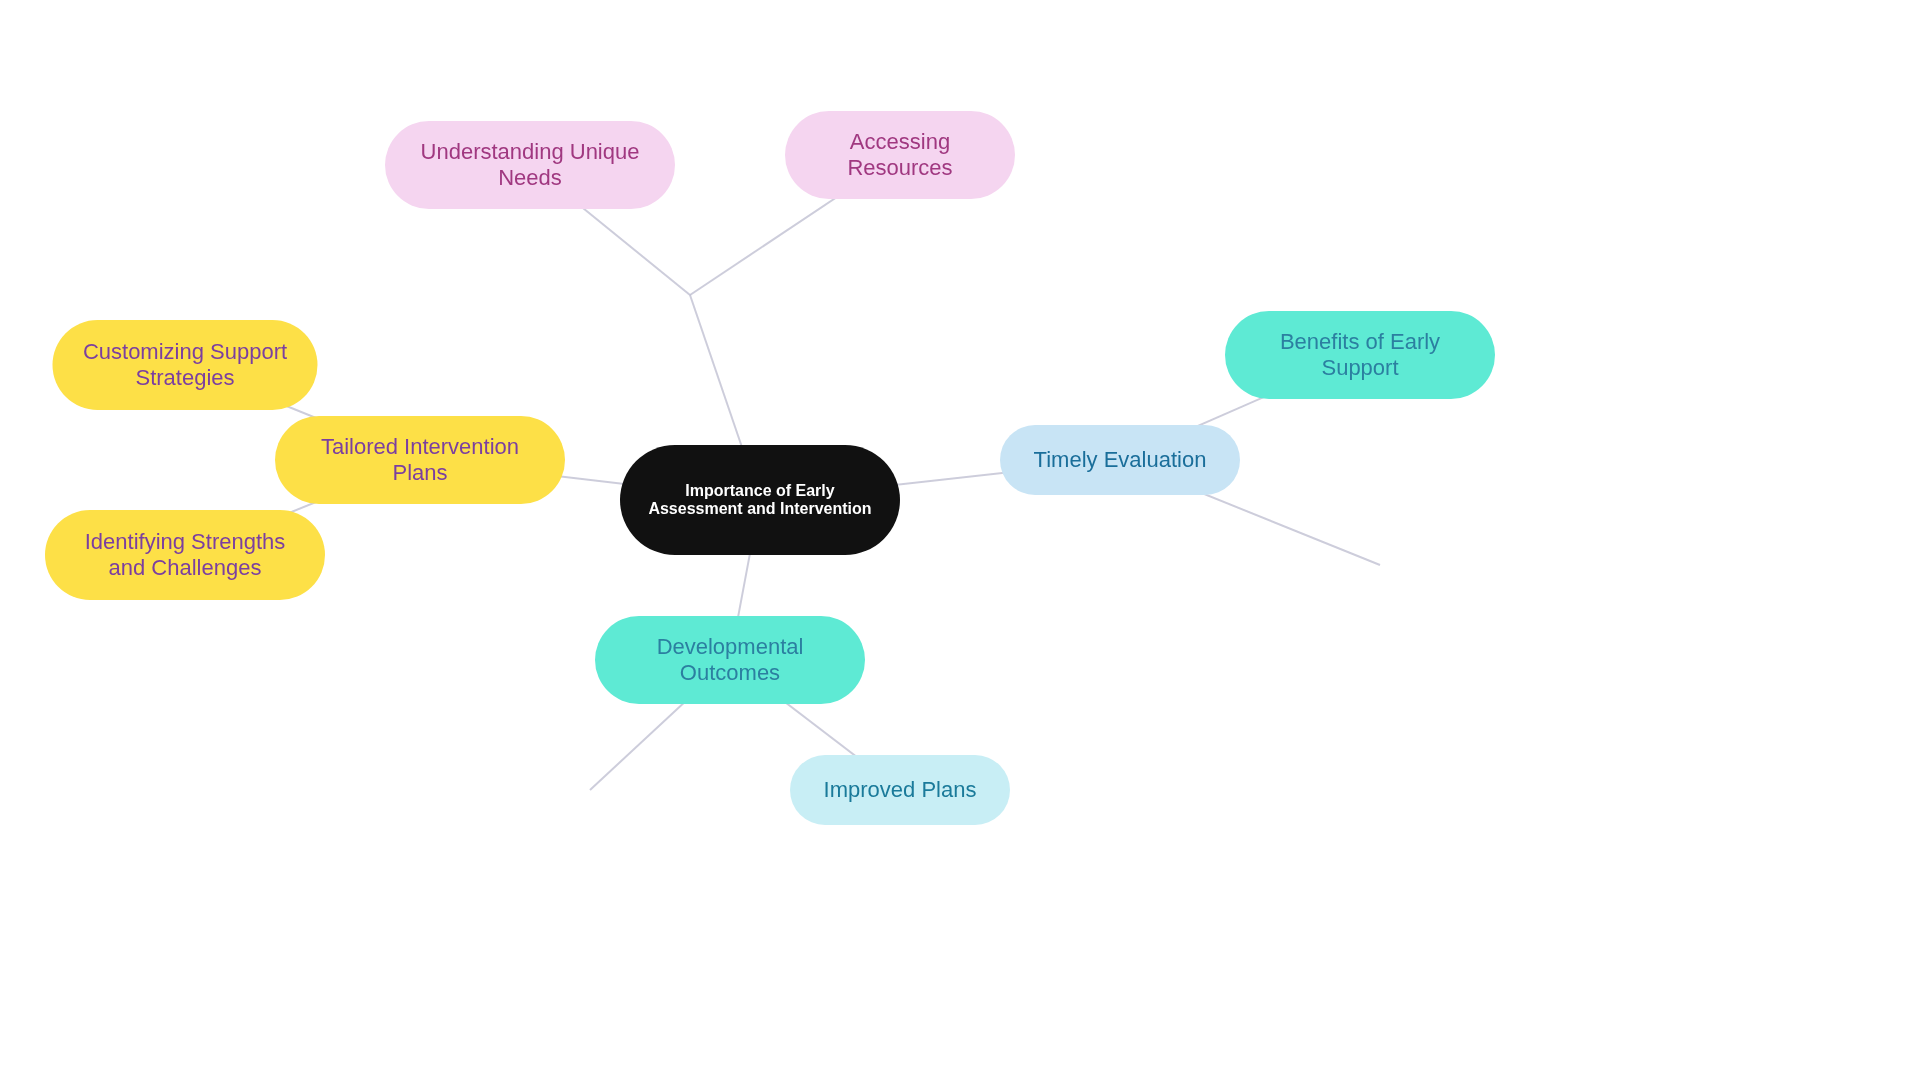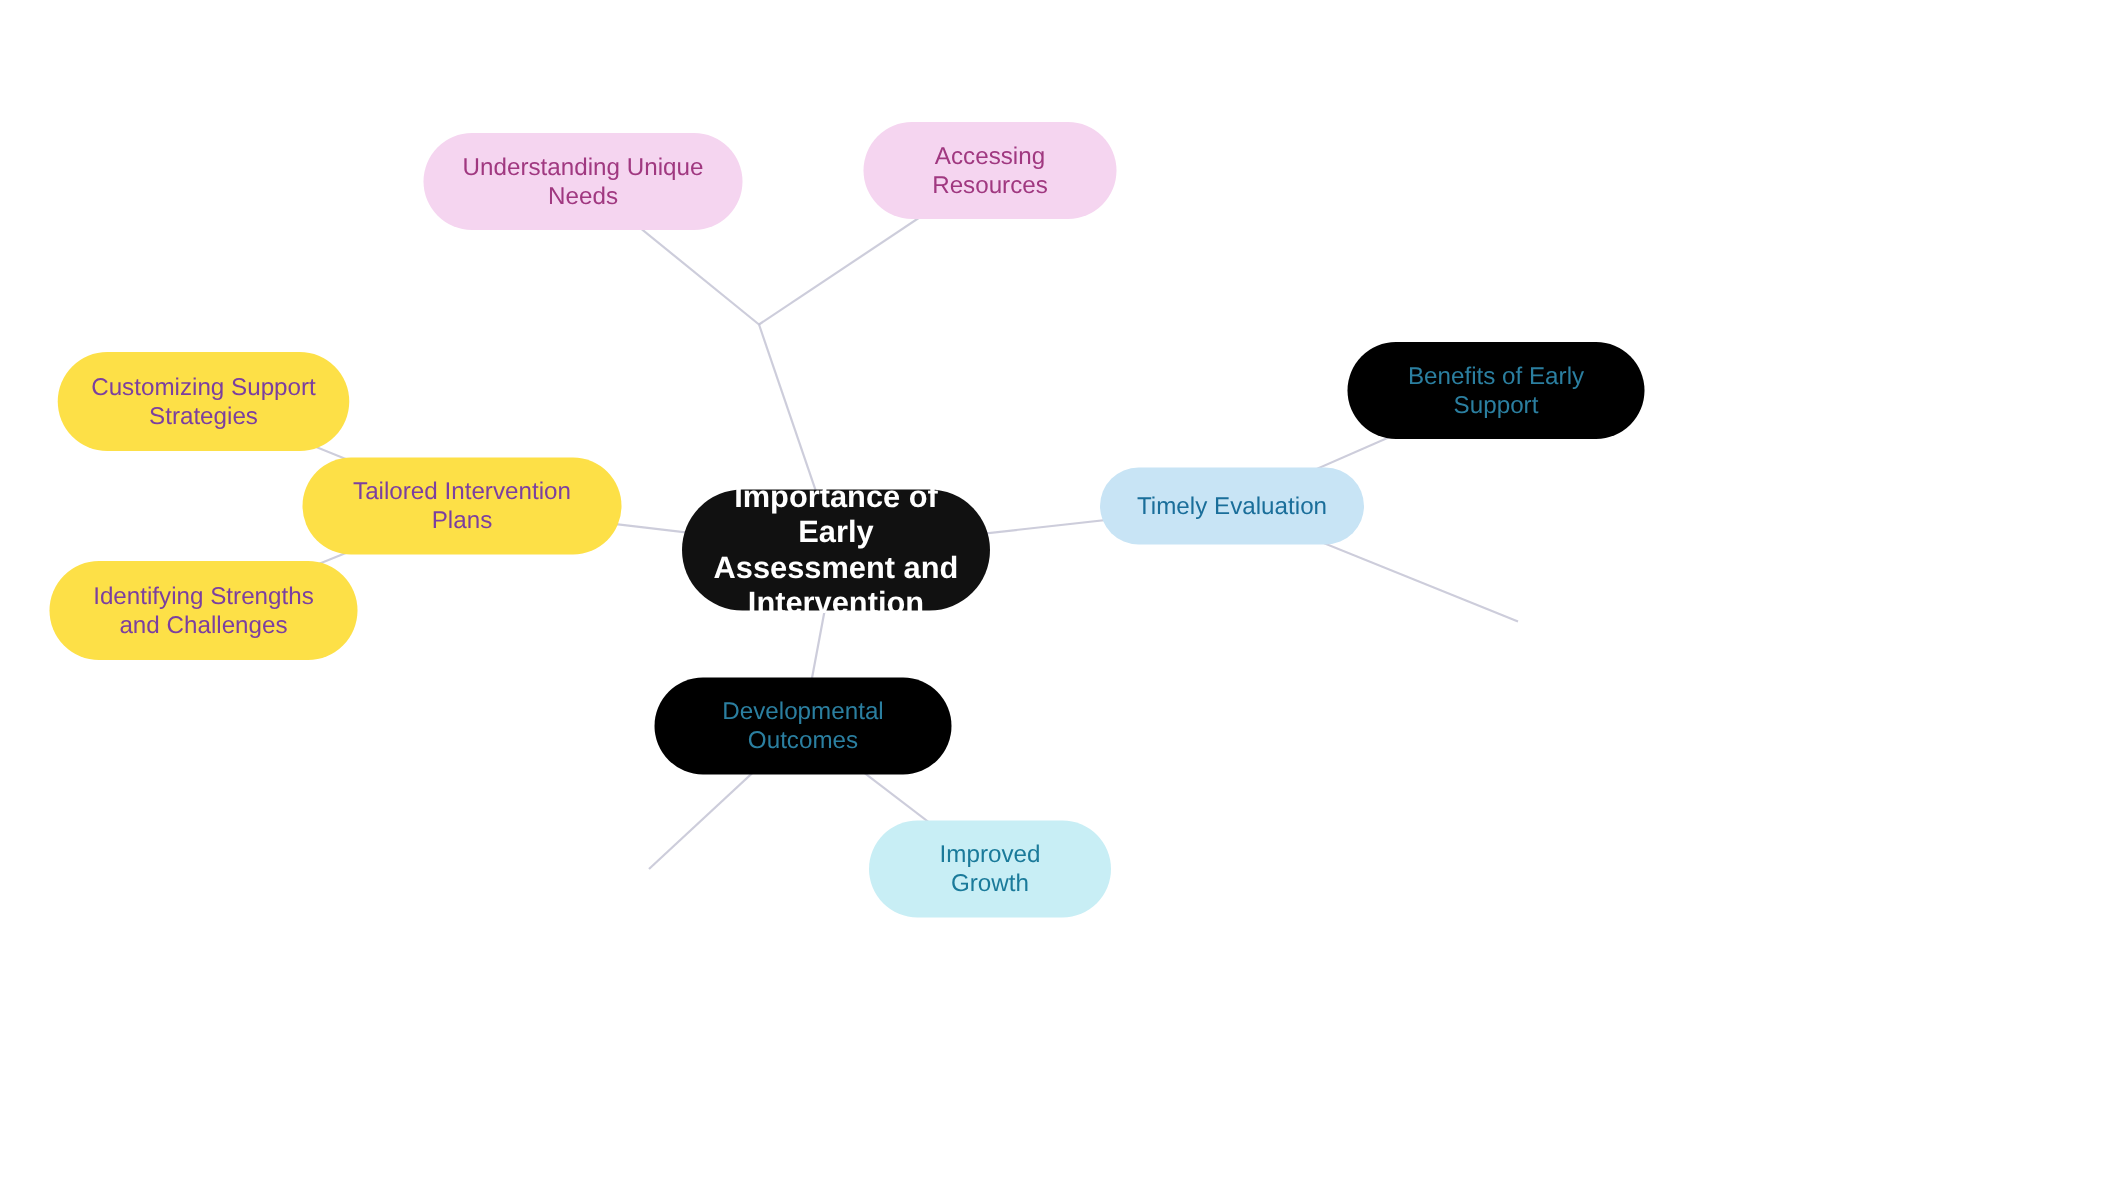--- a/index.html
+++ b/index.html
@@ -37,40 +37,40 @@
       font-size: 22px;
       font-weight: 500;
       padding: 18px 28px;
       cursor: default;
       transform: translate(-50%, -50%);
     }
 
     .node-center {
       background: #111111;
       color: #ffffff;
-      font-size: 28px;
+      font-size: 16px;
       font-weight: 600;
       width: 280px;
       height: 110px;
       border-radius: 55px;
     }
 
     .node-purple {
       background: #fde047;
       color: #7b3fa0;
       border: none;
     }
 
     .node-pink {
       background: #f5d5f0;
       color: #a03880;
     }
 
     .node-blue-light {
-      background: #000000;
+      background: #5eead4;
       color: #2b7fa0;
     }
 
     .node-blue-mid {
       background: #c8e4f5;
       color: #1a6e9a;
     }
 
     .node-teal {
       background: #c8eef5;
@@ -97,14 +97,14 @@
     </svg>
 <div class="node node-center" style="left: 760px; top: 500px;">Importance of Early Assessment and Intervention</div>
     <div class="node node-pink" style="left: 530px; top: 165px; width: 290px; min-height: 70px;">Understanding Unique Needs</div>
     <div class="node node-pink" style="left: 900px; top: 155px; width: 230px; min-height: 70px;">Accessing Resources</div>
     <div class="node node-purple" style="left: 420px; top: 460px; width: 290px; min-height: 70px;">Tailored Intervention Plans</div>
     <div class="node node-purple" style="left: 185px; top: 365px; width: 265px; min-height: 90px;">Customizing Support Strategies</div>
     <div class="node node-purple" style="left: 185px; top: 555px; width: 280px; min-height: 90px;">Identifying Strengths and Challenges</div>
     <div class="node node-blue-mid" style="left: 1120px; top: 460px; width: 240px; min-height: 70px;">Timely Evaluation</div>
     <div class="node node-blue-light" style="left: 1360px; top: 355px; width: 270px; min-height: 70px;">Benefits of Early Support</div>
     <div class="node node-blue-light" style="left: 730px; top: 660px; width: 270px; min-height: 70px;">Developmental Outcomes</div>
-    <div class="node node-teal" style="left: 900px; top: 790px; width: 220px; min-height: 70px;">Improved Growth</div>
+    <div class="node node-teal" style="left: 900px; top: 790px; width: 220px; min-height: 70px;">Improved Plans</div>
   </div>
 
 </body></html>

